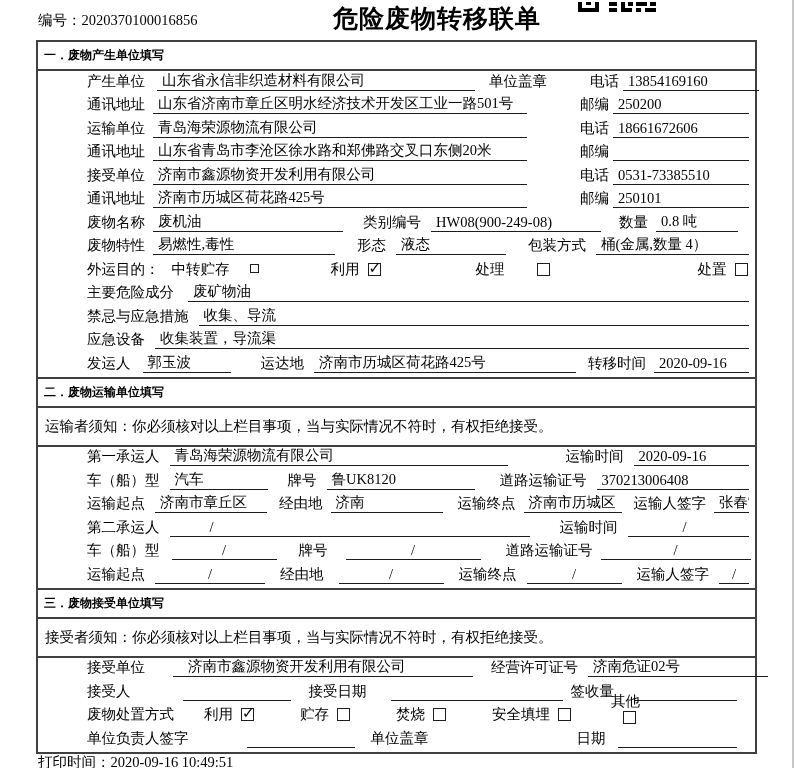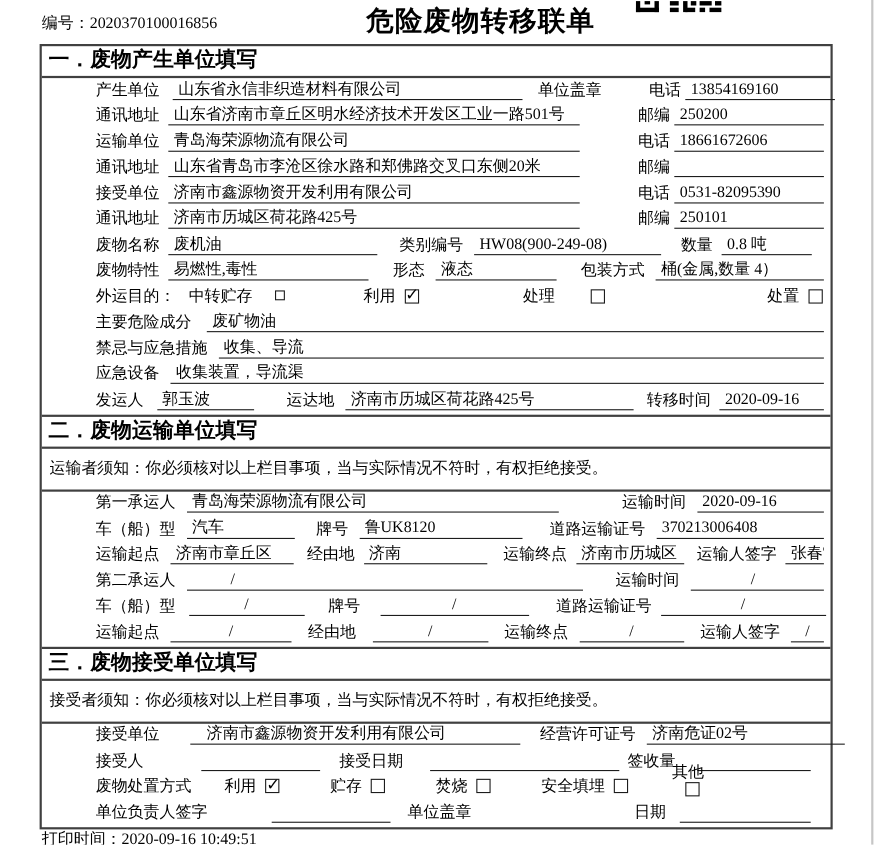--- a/index.html
+++ b/index.html
@@ -17,21 +17,21 @@
   .doc-title {
     position:absolute; left:333px; top:2px; margin:0;
     font-size:25px; font-weight:bold; letter-spacing:1px;
     font-family:"Liberation Sans","DejaVu Sans",sans-serif;
   }
   .qr { position:absolute; left:578px; top:0; }
 
   
   .form { position:absolute; left:36px; top:40px; width:721px; border:2px solid #404040; background:#fff; }
   .sec-title {
-    font-weight:bold; font-size:19px; line-height:18px;
+    font-weight:bold; font-size:12px; line-height:18px;
     padding:4px 6px 5px; border-bottom:2px solid #404040;
     font-family:"Liberation Sans","DejaVu Sans",sans-serif;
   }
   .sec-title.bt { border-top:2px solid #404040; }
   .notice { padding:8px 7px 9px; line-height:20px; border-bottom:2px solid #404040; }
 
   .row { display:flex; align-items:flex-end; height:23.5px; padding:0 6px 4px 6px; }
   .lbl { white-space:nowrap; flex:none;margin-left:43px; }
   .val { border-bottom:1px solid #1c1c1c; padding:0 5px; white-space:nowrap; overflow:hidden; flex:none; }
   .fx  { flex:1 1 auto; }
@@ -123,21 +123,21 @@
       <span class="lbl">邮编</span>
       <span class="val"></span>
     </span>
   </div>
 
   <div class="row">
     <span class="lbl">接受单位</span>
     <span class="val fx" style="margin-left:8px;margin-right:10px;">济南市鑫源物资开发利用有限公司</span>
     <span class="rgrp">
       <span class="lbl">电话</span>
-      <span class="val">0531-82095390</span>
+      <span class="val">0531-73385510</span>
     </span>
   </div>
 
   <div class="row">
     <span class="lbl">通讯地址</span>
     <span class="val fx" style="margin-left:8px;margin-right:10px;">济南市历城区荷花路425号</span>
     <span class="rgrp">
       <span class="lbl">邮编</span>
       <span class="val">250101</span>
     </span>

